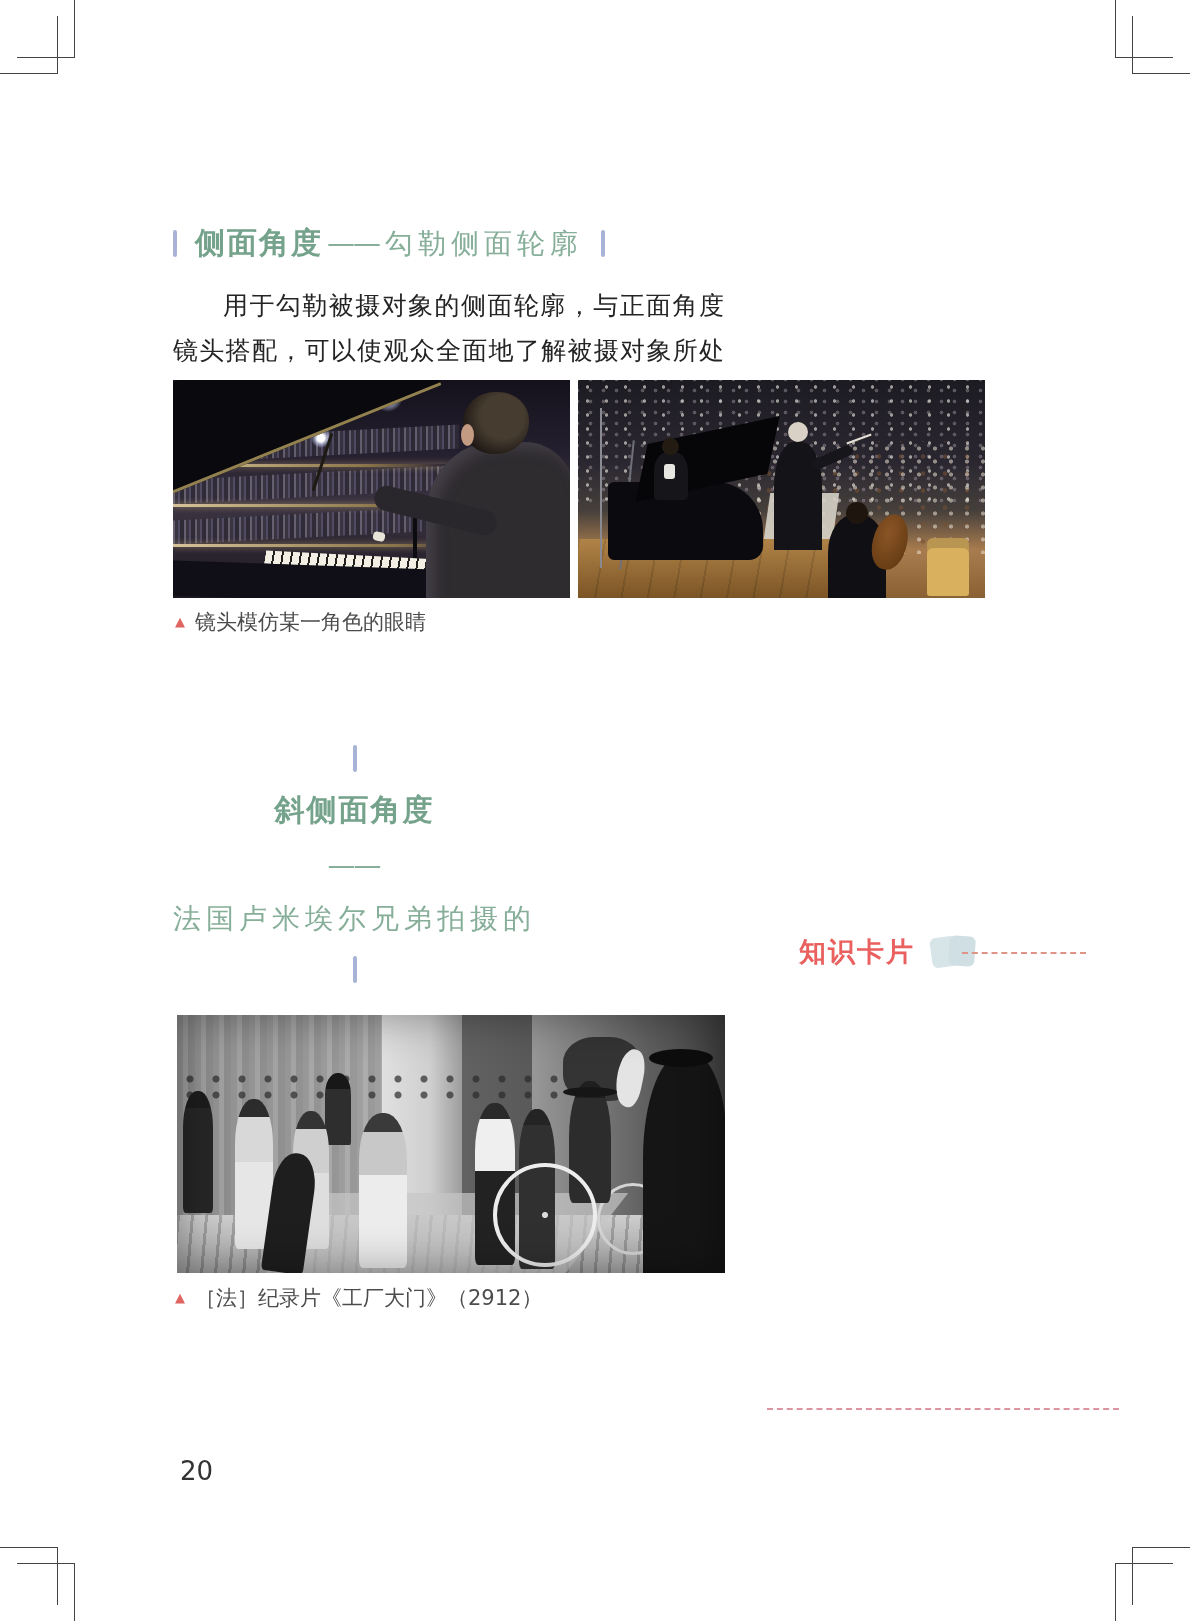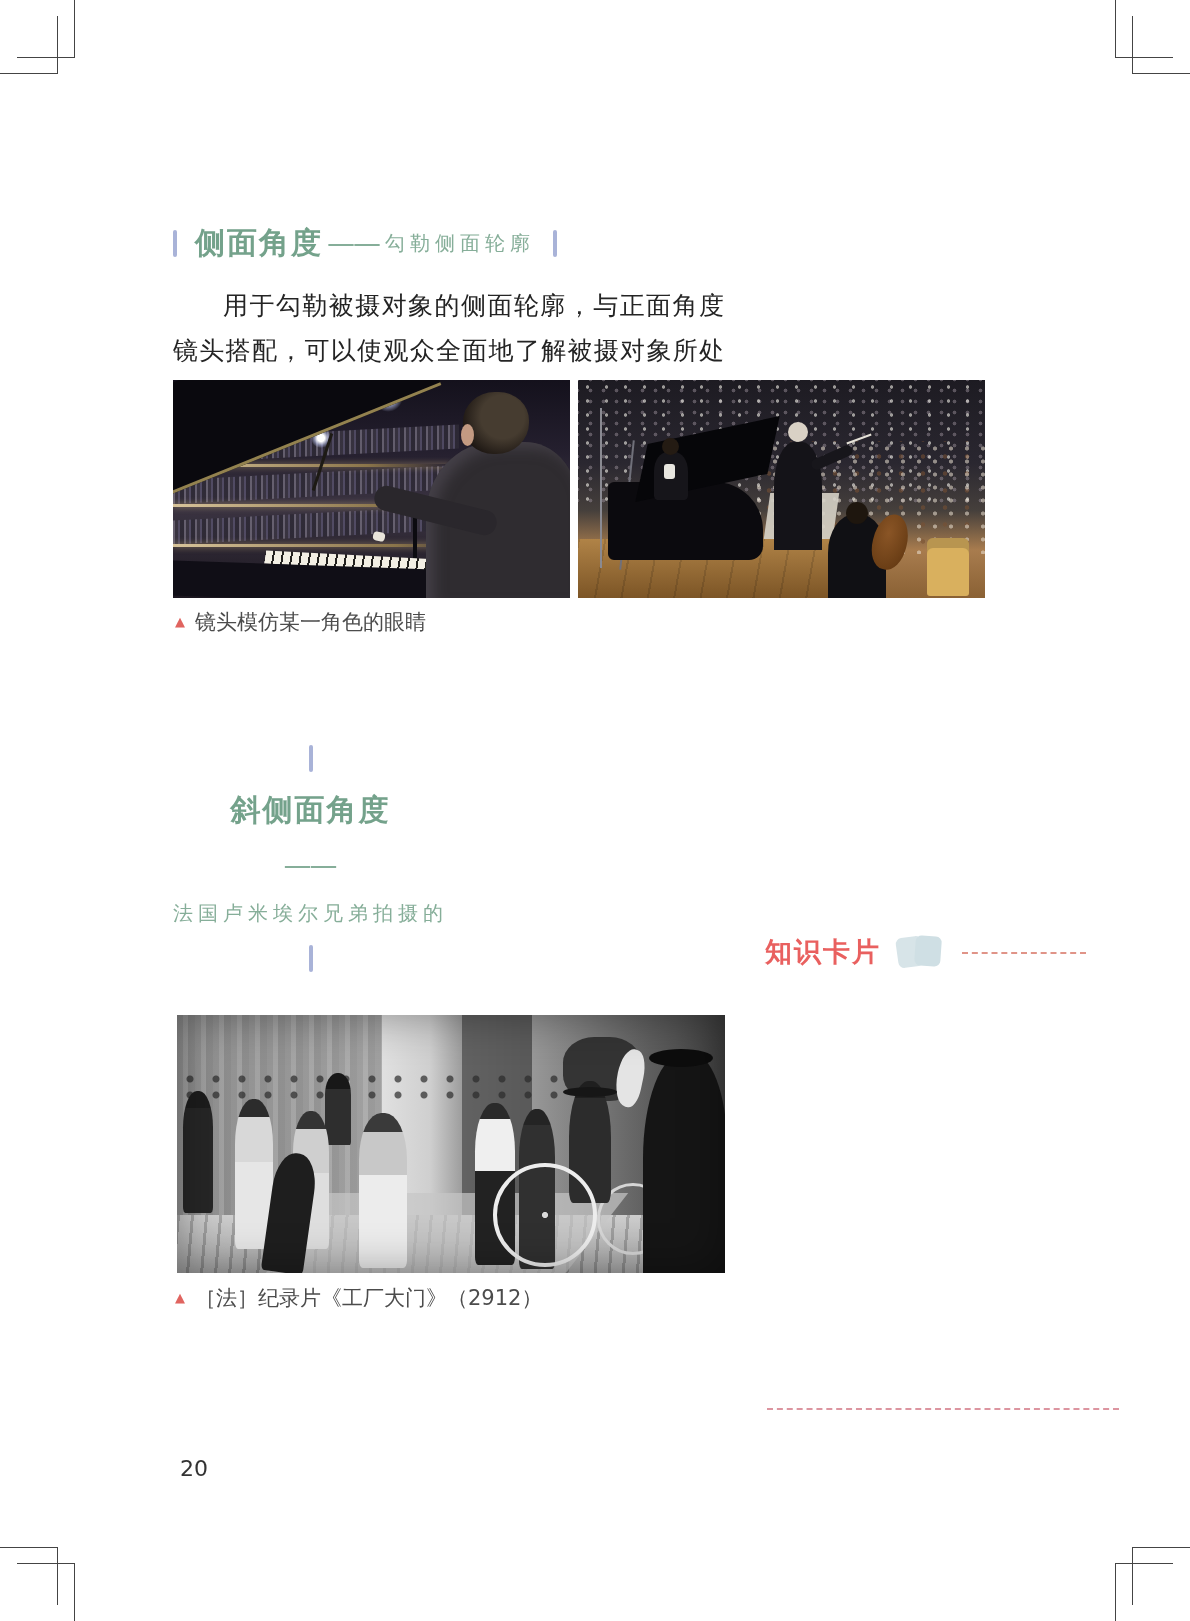--- a/index.html
+++ b/index.html
@@ -19,21 +19,21 @@
   .cm-br .b{right:0;bottom:16px;width:57px;height:57px;border-left:1.5px solid #444;border-top:1.5px solid #444;}
   .cm-tl,.cm-tr,.cm-bl,.cm-br{width:80px;height:80px;}
   .cm-tl{left:0;top:0;} .cm-tr{right:0;top:0;} .cm-bl{left:0;bottom:0;} .cm-br{right:0;bottom:0;}
 
   
   .heading{position:absolute;display:inline-flex;align-items:center;gap:18px;
            font-family:"DejaVu Sans", sans-serif;}
   .hbar{width:4px;height:27px;border-radius:2px;background:#a9b3d8;}
   .hmain{font-weight:bold;font-size:30px;color:#74a28b;letter-spacing:2px;}
   .hdash{font-size:28px;color:#86ae99;letter-spacing:-2px;margin:0 -12px 0 -14px;}
-  .hsub{font-family:"DejaVu Serif", serif;font-size:20px;color:#86ae99;letter-spacing:5px;}
+  .hsub{font-family:"DejaVu Serif", serif;font-size:28px;color:#86ae99;letter-spacing:5px;}
   #h1{left:173px;top:211px;margin-top:12px;}
   #h2{left:173px;top:745px;flex-direction:column;}
 
   
   .body-para{position:absolute;width:552px;margin:0;font-size:25px;line-height:45px;
              color:#242424;text-align:justify;text-indent:2em;letter-spacing:1px;}
   #p1{left:173px;top:283px;}
   #p2{left:173px;top:812px;}
 
   
@@ -41,35 +41,35 @@
            display:flex;align-items:center;gap:10px;}
   .tri{color:#e0645f;font-size:13px;transform:translateY(-1px);}
   #cap1{left:175px;top:608px;}
   #cap2{left:175px;top:1284px;}
   .note{position:absolute;font-size:19px;line-height:32px;color:#3d4a70;text-align:justify;}
   .note-bar{display:inline-block;width:3px;height:18px;background:#aab4d4;margin-right:8px;vertical-align:-2px;}
   #note1{left:176px;top:643px;width:812px;}
   #note2{left:176px;top:1318px;width:566px;}
 
   
-  .kc-title-row{position:absolute;left:765px;top:934px;display:flex;align-items:center;}
+  .kc-title-row{position:absolute;left:799px;top:934px;display:flex;align-items:center;}
   .kc-title{font-family:"DejaVu Sans", sans-serif;font-weight:bold;font-size:27px;color:#e9605f;letter-spacing:2px;}
   .kc-icon{position:relative;width:52px;height:36px;margin-left:14px;}
   .kc-icon i{position:absolute;width:26px;height:30px;border-radius:6px;background:#cfdfe4;}
   .kc-icon .c1{left:2px;top:3px;transform:rotate(-8deg);background:#d7e4e8;}
   .kc-icon .c2{left:20px;top:2px;transform:rotate(4deg);}
   .kc-dash{position:absolute;border-top:2px dashed #e09488;}
   .kc-dash-top{left:962px;top:952px;width:124px;}
   .kc-dash-bottom{left:767px;top:1408px;width:352px;border-top-color:#dc95a0;}
   .kc-body{position:absolute;left:765px;top:982px;width:318px;font-size:26px;line-height:45px;
            color:#3f3f3f;text-align:justify;text-indent:2em;letter-spacing:8px;}
 
   
   .pagenum{position:absolute;left:180px;top:1456px;font-family:"DejaVu Sans", sans-serif;
-           font-size:22px;color:#333;}
+           font-size:26px;color:#333;}
 
   
   .photo{position:absolute;overflow:hidden;}
   .photo div{position:absolute;}
   #ph-left{left:173px;top:380px;width:397px;height:218px;background:#171420;}
   #ph-right{left:578px;top:380px;width:407px;height:218px;background:#201d24;}
   #ph-factory{left:177px;top:1015px;width:548px;height:258px;background:#9a9a9a;}
 
   
   .pl-bg{inset:0;background:linear-gradient(180deg,#14111c 0%,#241f2e 32%,#3b3442 58%,#1c1720 100%);}

